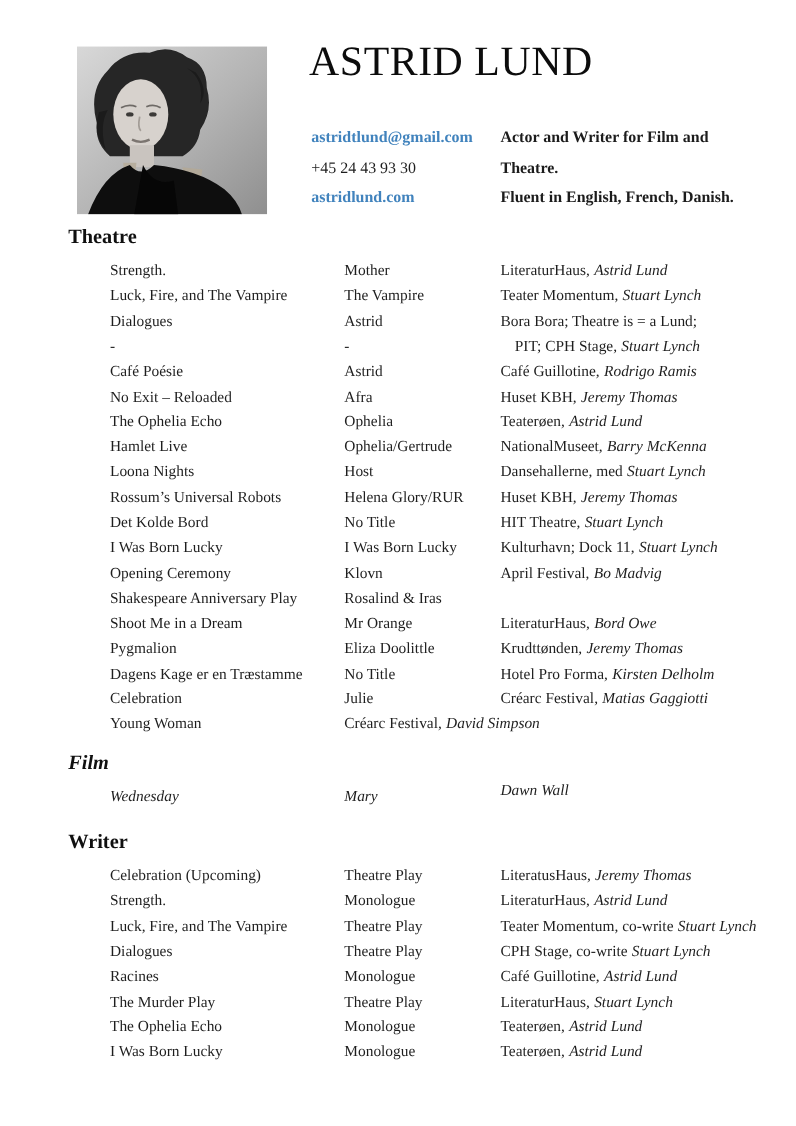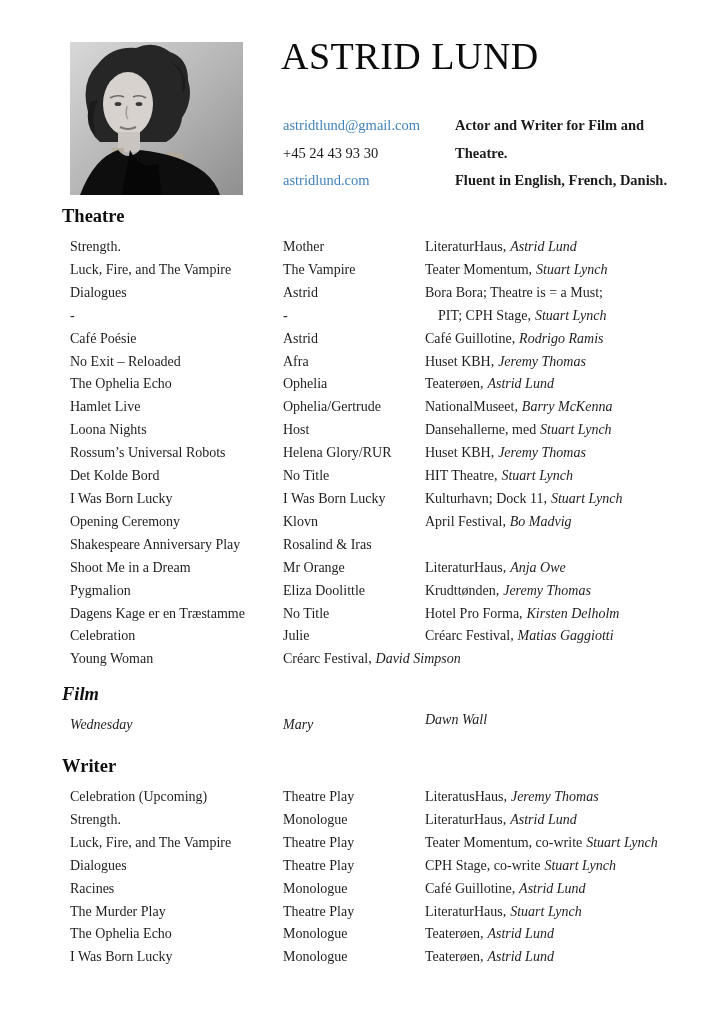--- a/index.html
+++ b/index.html
@@ -34,21 +34,21 @@
   }
   .contact {
     position: absolute;
     left: 283px;
     top: 112px;
     font-size: 14.5px;
     line-height: 27.5px;
     white-space: nowrap;
   }
   .contact .line { display: block; }
-  .contact a { text-decoration: none; cursor: pointer; }
+  .contact a { text-decoration: none; cursor: pointer; font-weight: bold; }
   .tagline {
     position: absolute;
     left: 455px;
     top: 112px;
     font-size: 14.5px;
     line-height: 27.5px;
     color: #1c1c1c;
     white-space: nowrap;
     font-weight: bold;
   }
@@ -56,21 +56,21 @@
   .sec h2 {
     margin: 0 0 0 62px;
     font-size: 18.5px;
     font-weight: 700;
     color: #101010;
   }
   .rows { margin-top: 9px; }
   .row {
     display: grid;
     grid-template-columns: 213px 142px auto;
-    padding-left: 70px;
+    padding-left: 100px;
     line-height: 22.9px;
     font-size: 14px;
     color: #1e1e1e;
     white-space: nowrap;
   }
   .sec-theatre { top: 206px; }
   .sec-film    { top: 684px; font-style: italic; }
   .sec-writer  { top: 756px; }
   .it { }
   .credit { font-style: italic; margin-left: 0.28em; }
@@ -138,21 +138,21 @@
     <span class="c3"><span>LiteraturHaus,</span><span class="credit">Astrid Lund</span></span>
   </div>
         <div class="row">
     <span class="c1"><span>Luck, Fire, and The Vampire</span><span class="it"></span></span>
     <span class="c2">The Vampire</span>
     <span class="c3"><span>Teater Momentum,</span><span class="credit">Stuart Lynch</span></span>
   </div>
         <div class="row">
     <span class="c1"><span>Dialogues</span><span class="it"></span></span>
     <span class="c2">Astrid</span>
-    <span class="c3"><span>Bora Bora; Theatre is = a Must;</span><span class="credit"></span></span>
+    <span class="c3"><span>Bora Bora; Theatre is = a Lund;</span><span class="credit"></span></span>
   </div>
         <div class="row">
     <span class="c1"><span>-</span><span class="it"></span></span>
     <span class="c2">-</span>
     <span class="c3 indent"><span>PIT; CPH Stage,</span><span class="credit">Stuart Lynch</span></span>
   </div>
         <div class="row">
     <span class="c1"><span>Café Poésie</span><span class="it"></span></span>
     <span class="c2">Astrid</span>
     <span class="c3"><span>Café Guillotine,</span><span class="credit">Rodrigo Ramis</span></span>
@@ -197,21 +197,21 @@
     <span class="c2">Klovn</span>
     <span class="c3"><span>April Festival,</span><span class="credit">Bo Madvig</span></span>
   </div>
         <div class="row">
     <span class="c1"><span>Shakespeare Anniversary Play</span><span class="it"></span></span>
     <span class="c2">Rosalind &amp; Iras</span>
   </div>
         <div class="row">
     <span class="c1"><span>Shoot Me in a Dream</span><span class="it"></span></span>
     <span class="c2">Mr Orange</span>
-    <span class="c3"><span>LiteraturHaus,</span><span class="credit">Anja Owe</span></span>
+    <span class="c3"><span>LiteraturHaus,</span><span class="credit">Bord Owe</span></span>
   </div>
         <div class="row">
     <span class="c1"><span>Pygmalion</span><span class="it"></span></span>
     <span class="c2">Eliza Doolittle</span>
     <span class="c3"><span>Krudttønden,</span><span class="credit">Jeremy Thomas</span></span>
   </div>
         <div class="row">
     <span class="c1"><span>Dagens Kage er en Træstamme</span><span class="it"></span></span>
     <span class="c2">No Title</span>
     <span class="c3"><span>Hotel Pro Forma,</span><span class="credit">Kirsten Delholm</span></span>

